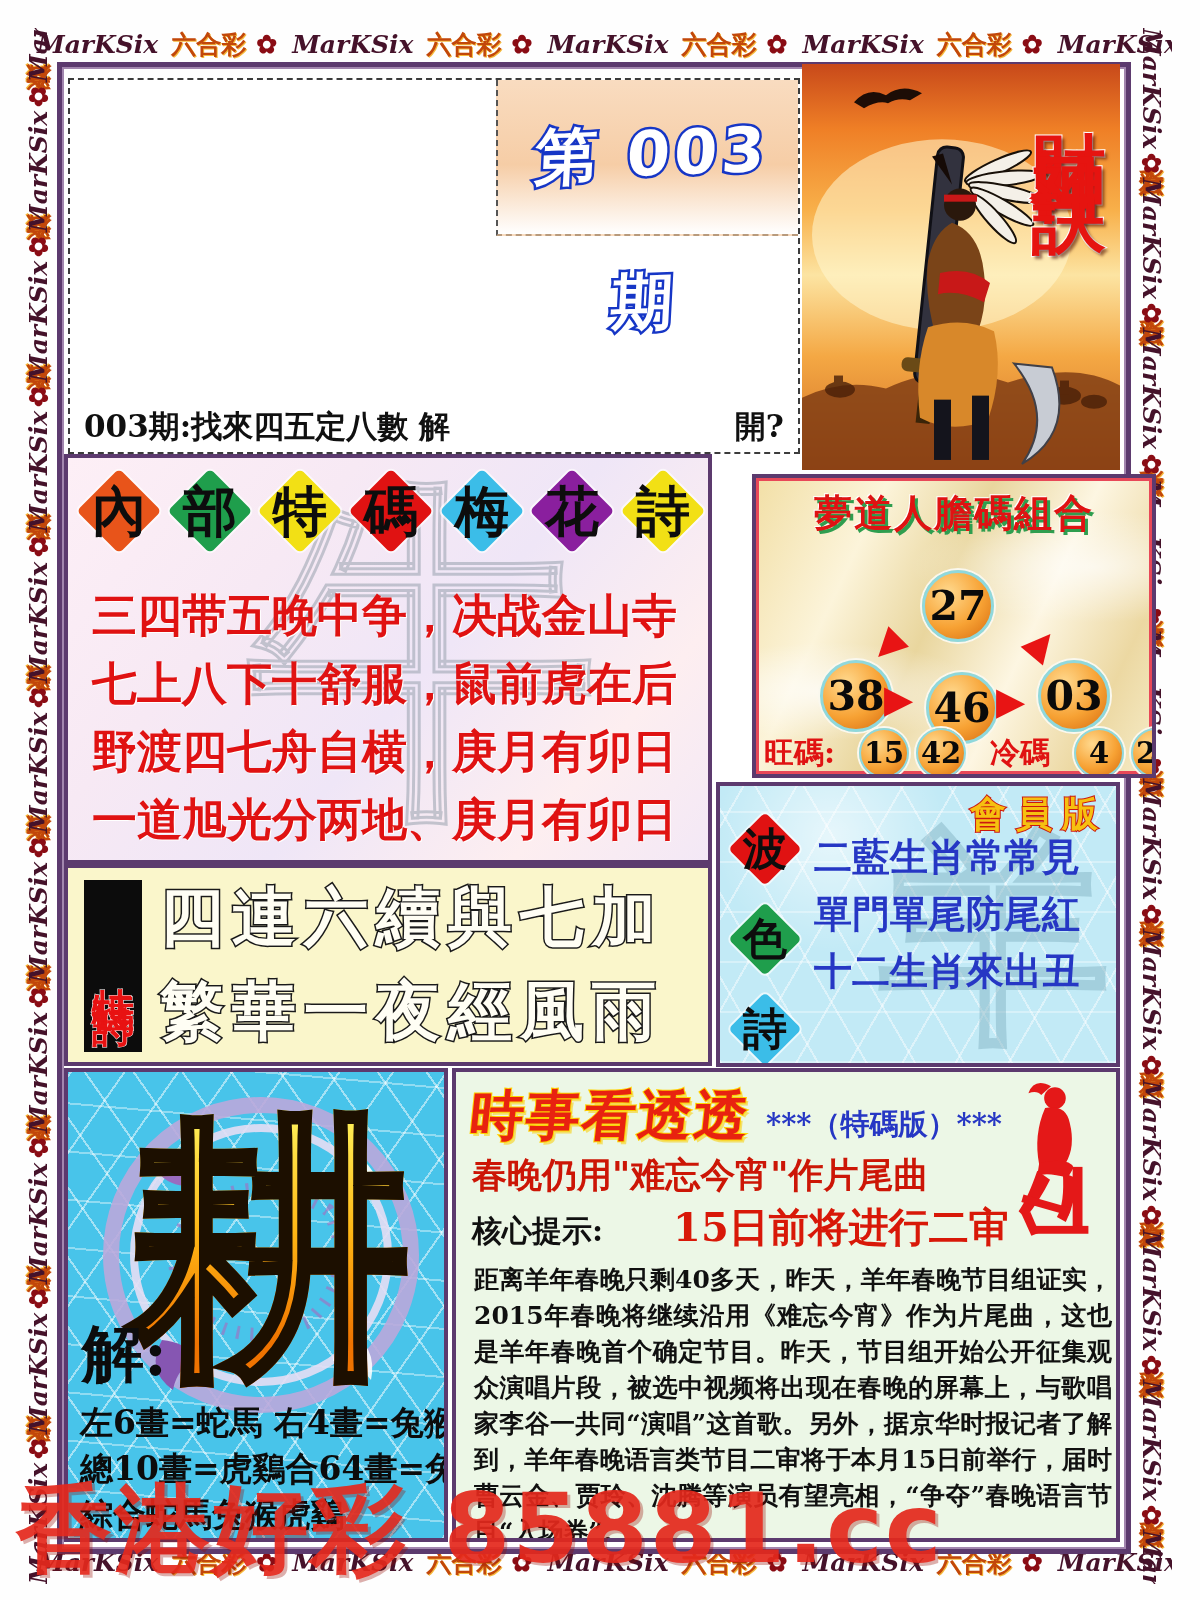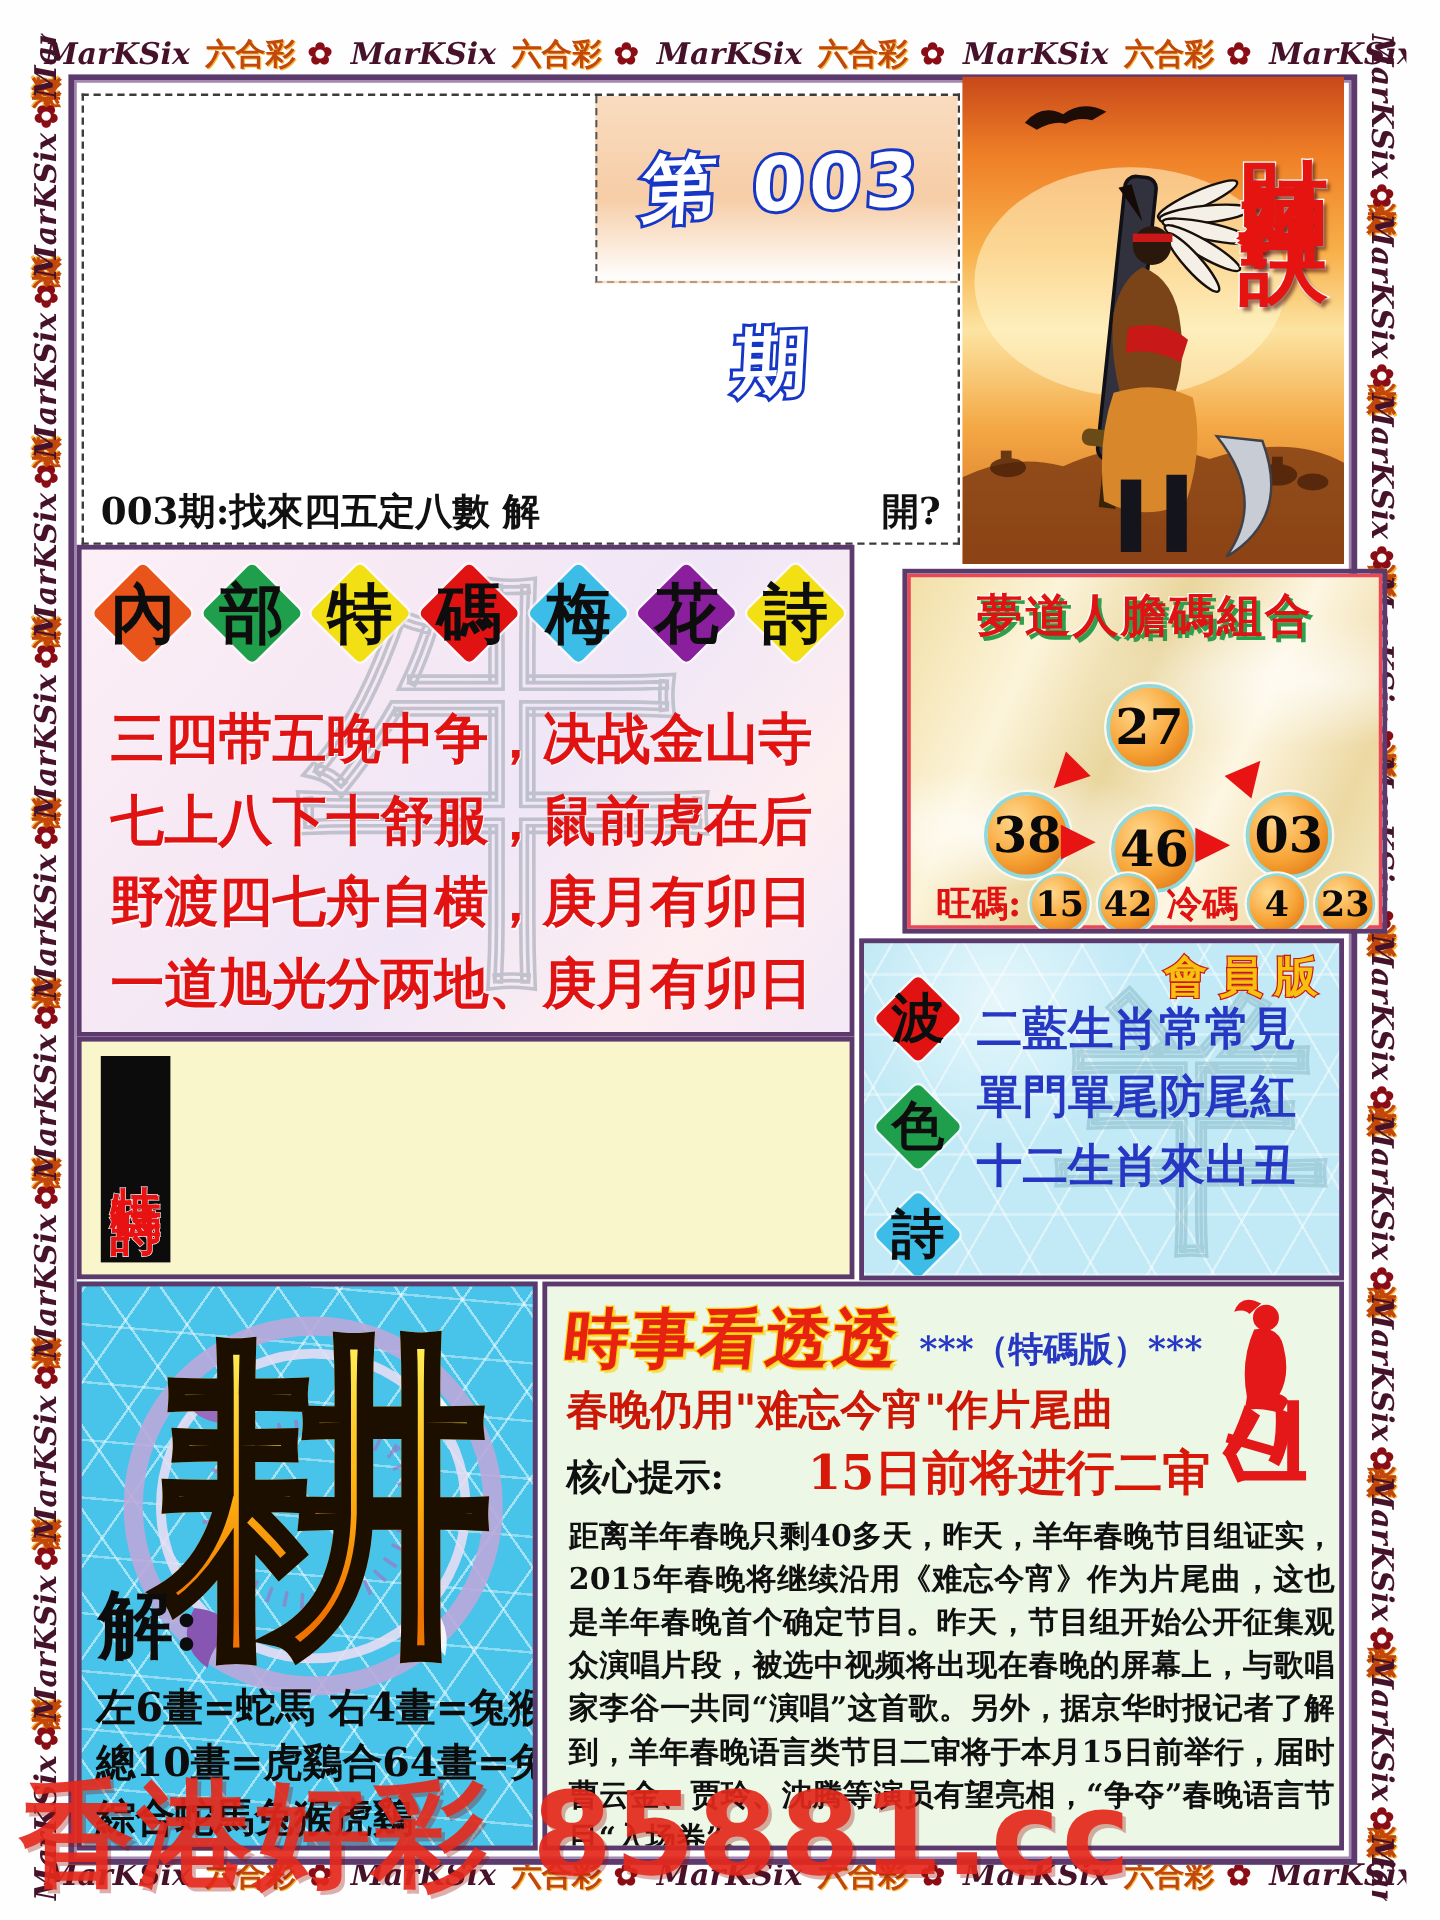--- a/index.html
+++ b/index.html
@@ -72,21 +72,21 @@
         font-size:41px;font-weight:bold;color:#0a0a0a;}
   #ball27{left:166px;top:92px;}
   #ball38{left:64px;top:182px;}
   #ball46{left:170px;top:194px;}
   #ball03{left:282px;top:182px;}
   .arrow{position:absolute;color:#e81414;font-size:38px;font-weight:bold;line-height:1;z-index:2;}
   #arrowA{left:120px;top:152px;transform:rotate(135deg);}
   #arrowB{left:268px;top:146px;transform:rotate(-50deg);}
   #arrowM1{left:128px;top:202px;}
   #arrowM2{left:240px;top:204px;}
-  #dan-bottom{position:absolute;left:24px;top:250px;width:390px;display:flex;align-items:center;gap:7px;text-align:center;}
+  #dan-bottom{position:absolute;left:8px;top:250px;width:390px;display:flex;align-items:center;gap:24px;text-align:center;}
   .dan-label{font-size:30px;font-weight:bold;color:#e01212;white-space:nowrap;}
   .ball.sm{position:static;width:46px;height:46px;font-size:29px;border-width:2px;flex:0 0 auto;}
 
   
   #bose-panel{left:716px;top:782px;width:404px;height:285px;background-color:#c2eaf6;
               background-image:
                 radial-gradient(circle at 28% 18%, rgba(255,255,255,.6), transparent 32%),
                 repeating-linear-gradient(60deg, rgba(255,255,255,.45) 0 2px, transparent 2px 42px),
                 repeating-linear-gradient(-60deg, rgba(255,255,255,.45) 0 2px, transparent 2px 46px),
                 repeating-linear-gradient(0deg, rgba(255,255,255,.35) 0 2px, transparent 2px 50px);}
@@ -301,20 +301,24 @@
         <div class="bose-line">二藍生肖常常見</div>
         <div class="bose-line">單門單尾防尾紅</div>
         <div class="bose-line">十二生肖來出丑</div>
       </div>
   </div>
 
   <div id="special-panel" class="panel">
     <div id="special-bar">
       <div id="special-bar-text">特碼詩</div>
     </div>
+    <div id="special-lines">
+        <div class="sp-line">四連六續與七加</div>
+        <div class="sp-line">繁華一夜經風雨</div>
+      </div>
   </div>
 
   <div id="geng-panel" class="panel">
     <svg id="geng-ornament" viewBox="0 0 334 334">
       <circle cx="167" cy="167" r="150" fill="none" stroke="#baa8dc" stroke-width="16" opacity=".9"></circle>
       <circle cx="167" cy="167" r="127" fill="none" stroke="#e6def4" stroke-width="8" opacity=".9"></circle>
       <path d="M62,82 q32,-32 64,-10 q-28,4 -36,26 q-18,-2 -28,-16 z" fill="#9a6cc0"></path>
       <path d="M244,60 q38,10 42,46 q-22,-15 -42,-10 q-6,-22 0,-36 z" fill="#ffffff" opacity=".9"></path>
       <path d="M68,252 q-17,30 11,50 q4,-23 25,-31 q-13,-17 -36,-19 z" fill="#8656b2"></path>
       <path d="M252,242 q32,15 25,50 q-15,-19 -38,-19 q2,-19 13,-31 z" fill="#ffffff" opacity=".85"></path>

